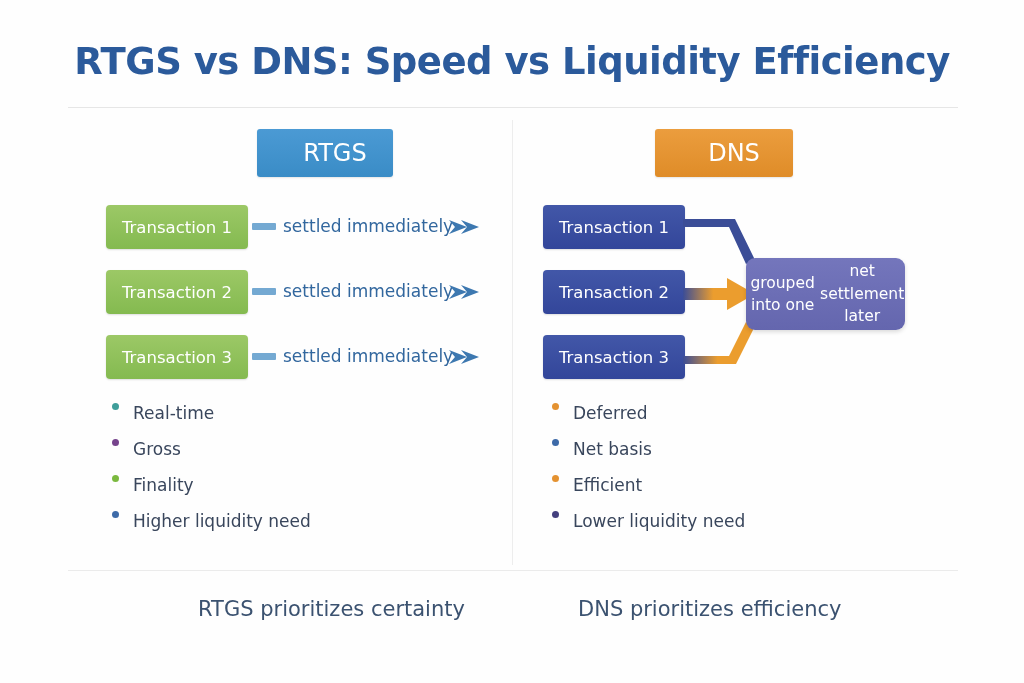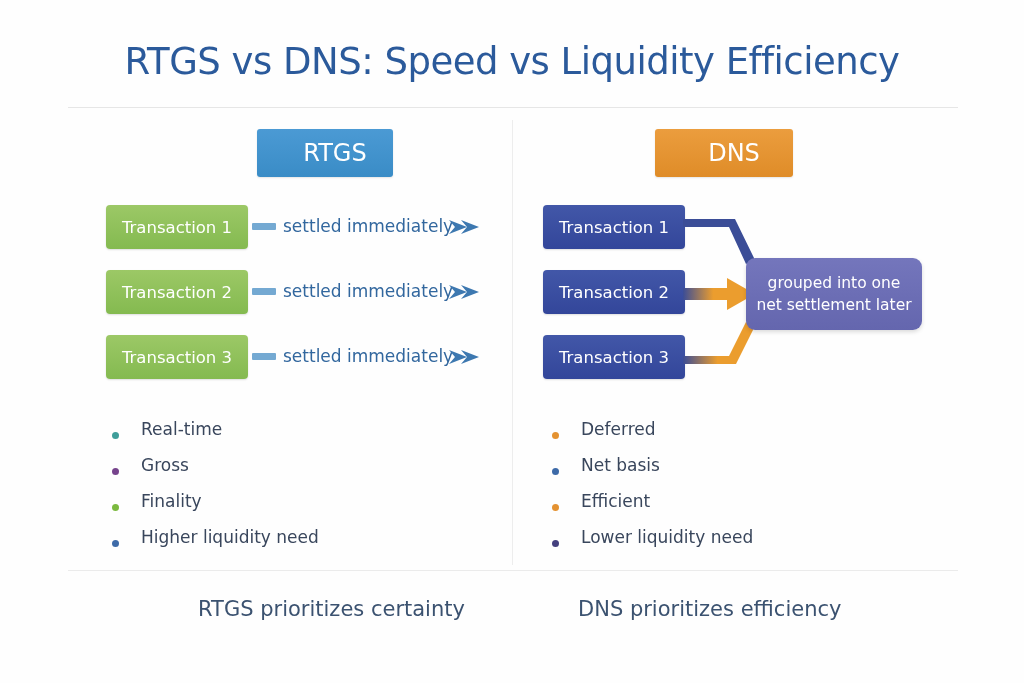--- a/index.html
+++ b/index.html
@@ -23,21 +23,21 @@
 
   
   .title {
     position: absolute;
     left: 0;
     top: 40px;
     width: 1024px;
     text-align: center;
     font-family: "DejaVu Sans", sans-serif;
     font-size: 37px;
-    font-weight: normal;
+    font-weight: bold;
     letter-spacing: -0.5px;
     color: #2b5a9b;
     white-space: nowrap;
   }
   .title-rule {
     position: absolute;
     left: 68px;
     top: 107px;
     width: 890px;
     height: 1px;
@@ -155,48 +155,47 @@
   }
   .conn1 { left: 683px; top: 214px; width: 92px; height: 56px; }
   .conn2 { left: 683px; top: 272px; width: 78px; height: 44px; }
   .conn3 { left: 683px; top: 320px; width: 92px; height: 56px; }
 
   
   .group-box {
     position: absolute;
     left: 746px;
     top: 258px;
-    width: 176px;
+    width: 159px;
     height: 72px;
     border-radius: 9px;
     background: linear-gradient(180deg, #7476bc 0%, #6466ae 100%);
     box-shadow: 0 2px 4px rgba(0,0,0,0.14);
     display: flex;
-    flex-direction: column;
+    flex-direction: row;
     align-items: center;
     justify-content: center;
     color: #ffffff;
     font-family: "DejaVu Sans", sans-serif;
     font-size: 15.5px;
     line-height: 1.45;
     text-align: center;
   }
 
   
   .bullets {
     position: absolute;
     top: 403px;
   }
   .bullets.left  { left: 112px; }
   .bullets.right { left: 552px; }
   .bullet-item {
     display: flex;
-    align-items: flex-end;
+    align-items: flex-start;
     height: 36px;
-    gap: 8px;
   }
   .bullet-dot {
     width: 7px;
     height: 7px;
     border-radius: 50%;
     margin-right: 14px;
     flex: none;
   }
   .bullet-text {
     font-family: "DejaVu Sans", sans-serif;

